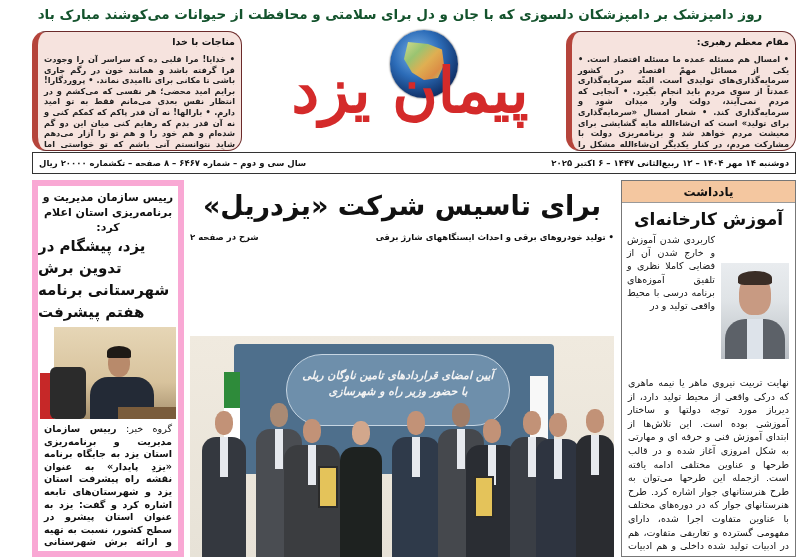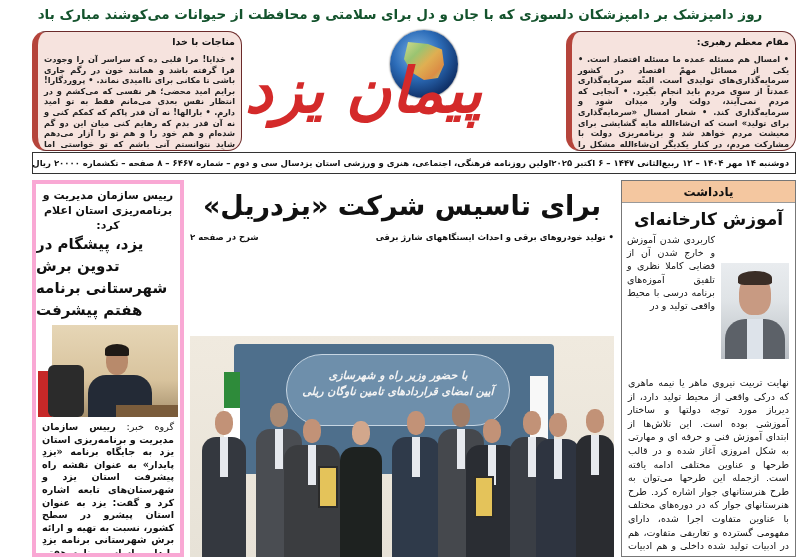--- a/index.html
+++ b/index.html
@@ -16,22 +16,22 @@
     .qbox-right { right: 4px; width: 230px; border-left: 6px solid #b5443b; }
     .qbox-left { left: 32px; width: 210px; border-left: 6px solid #b5443b; }
 
     .masthead { position: absolute; top: 28px; left: 245px; width: 330px; height: 124px; }
     .globe { position: absolute; left: 145px; top: 2px; width: 68px; height: 68px; border-radius: 50%;
       background: radial-gradient(circle at 40% 35%, #7fb6ea 0%, #2c6cb8 40%, #0f2f66 75%, #081a3a 100%);
       box-shadow: 0 0 2px #333; overflow: hidden; }
     .globe .land { position: absolute; left: 14px; top: 12px; width: 40px; height: 38px;
       background: linear-gradient(135deg, #d9e08a 0%, #9cc56b 30%, #e7b14c 55%, #e58f3f 80%, #b8d27a 100%);
       clip-path: polygon(10% 0, 60% 5%, 95% 20%, 100% 60%, 85% 95%, 50% 100%, 20% 80%, 0 45%); opacity: .95; }
-    .logo-text { position: absolute; left: 0; top: 8px; width: 330px; text-align: left;
-      font-family: "DejaVu Serif", serif; font-weight: bold; font-style: italic;
+    .logo-text { position: absolute; left: 0; top: 8px; width: 330px; text-align: center;
+      font-family: "DejaVu Serif", serif; font-weight: bold; 
       color: #d42a2a; font-size: 62px; line-height: 110px; letter-spacing: -2px; }
 
     .info-bar { position: absolute; top: 152px; left: 32px; width: 764px; height: 22px;
       border: 1px solid #333; display: flex; justify-content: space-between; align-items: center;
       padding: 0 6px; font-size: 8.5px; font-weight: bold; }
     .info-bar span { white-space: nowrap; }
 
     
     .editorial { position: absolute; top: 180px; right: 4px; width: 175px; height: 377px;
       border: 1px solid #777; overflow: hidden; }
@@ -49,21 +49,21 @@
     .editorial .photo .shirt { position: absolute; left: 26px; top: 56px; width: 16px; height: 40px;
       background: #dde3ea; }
     .editorial .side-text { position: absolute; right: 80px; top: 52px; width: 88px;
       font-size: 9.5px; line-height: 13.2px; text-align: justify; }
     .editorial .body-text { position: absolute; left: 6px; right: 6px; top: 165px;
       font-size: 9.5px; line-height: 13.6px; text-align: justify; margin-top: 30px; }
     .editorial .cont { font-weight: bold; }
 
     
     .leftcol { position: absolute; top: 180px; left: 32px; width: 152px; height: 377px;
-      border: 4px solid #f9a8d4; overflow: hidden; }
+      border: 6px solid #f9a8d4; overflow: hidden; }
     .leftcol .kicker { text-align: center; font-weight: bold; font-size: 11px; line-height: 15px; margin-top: 4px; }
     .leftcol .lhead { text-align: left; font-weight: bold; font-size: 15px; line-height: 22px; }
     .leftcol .lphoto { position: relative; margin: 4px 2px; height: 92px;
       background: linear-gradient(180deg, #e6d6b6 0%, #d8c39d 60%, #a58f6c 100%); overflow: hidden; }
     .lphoto .flag { position: absolute; left: 0; top: 0; width: 14px; height: 92px;
       background: linear-gradient(180deg, #fff 0%, #fff 50%, #c62828 50%); }
     .lphoto .chair { position: absolute; left: 10px; top: 40px; width: 36px; height: 52px; background: #2b2b2b; border-radius: 6px; }
     .lphoto .man-head { position: absolute; left: 68px; top: 22px; width: 22px; height: 28px; border-radius: 45%; background: #b88a6b; }
     .lphoto .man-hair { position: absolute; left: 67px; top: 19px; width: 24px; height: 12px; border-radius: 50% 50% 10% 10%; background: #1f1a16; }
     .lphoto .man-body { position: absolute; left: 50px; top: 50px; width: 64px; height: 42px; border-radius: 18px 18px 0 0; background: #232a36; }
@@ -113,21 +113,20 @@
     <div class="logo-text" data-name="newspaper-logo">پیمان یزد</div>
   </div>
 
   <div class="quote-box qbox-left" data-name="prayer-box">
     <div class="qtitle" data-name="prayer-title">مناجات با خدا</div>
     <div class="qbody" data-name="prayer-body">• خدایا! مرا قلبی ده که سراسر آن را وجودت فرا گرفته باشد و همانند خون در رگم جاری باشی تا مکانی برای ناامیدی نماند. • پروردگارا! برایم امید محضی؛ هر نفسی که می‌کشم و در انتظار نفس بعدی می‌مانم فقط به تو امید دارم. • بارالها! نه آن قدر پاکم که کمکم کنی و نه آن قدر بدم که رهایم کنی میان این دو گم شده‌ام و هم خود را و هم تو را آزار می‌دهم شاید نتوانستم آنی باشم که تو خواستی اما هرگز دوست ندارم آنی باشم که تو رهایم کنی.</div>
   </div>
 
   <div class="info-bar" data-name="issue-info-bar">
     <span data-name="issue-date">دوشنبه ۱۴ مهر ۱۴۰۴ – ۱۳ ربیع‌الثانی ۱۴۴۷ – ۶ اکتبر ۲۰۲۵</span>
-    <span data-name="newspaper-tagline">اولین روزنامه فرهنگی، اجتماعی، هنری و ورزشی استان یزد</span>
     <span data-name="issue-number">سال سی و دوم – شماره ۶۴۶۷ – ۸ صفحه – تکشماره ۲۰۰۰۰ ریال</span>
   </div>
 
   <div class="editorial" data-name="editorial-column">
     <div class="ehead" data-name="editorial-section-label">یادداشت</div>
     <div class="etitle" data-name="editorial-title">آموزش کارخانه‌ای</div>
     <div class="photo" data-name="author-photo">
       <div class="suit"></div>
         <div class="shirt"></div>
         <div class="head"></div>
@@ -143,22 +142,22 @@
   <div class="center" data-name="main-story">
     <div class="headline" data-name="main-headline-line2">برای تاسیس شرکت «یزدریل»</div>
     <div class="subrow" data-name="main-story-subrow">
       <span data-name="main-story-bullet">• تولید خودروهای برقی و احداث ایستگاههای شارژ برقی</span>
       <span data-name="main-story-continued-link">شرح در صفحه ۲</span>
     </div>
     <div class="mainphoto" data-name="main-story-photo">
       <div class="backdrop" data-name="ceremony-backdrop"></div>
       <div class="cloud" data-name="ceremony-banner-shape"></div>
       <div class="banner-text" data-name="ceremony-banner-text">
+        <div data-name="ceremony-banner-line1">آیین امضای قراردادهای تامین ناوگان ریلی</div>
         <div data-name="ceremony-banner-line2">با حضور وزیر راه و شهرسازی</div>
-        <div data-name="ceremony-banner-line1">آیین امضای قراردادهای تامین ناوگان ریلی</div>
       </div>
       <div class="flag-ir" data-name="iran-flag-icon"></div>
       <div class="flag-w" data-name="white-flag-icon"></div>
 
       <div class="person" style="left:12px;width:44px;height:120px;background:#34383f;" data-name="person">
           <div class="p-head"></div>
           <div class="p-shirt"></div>
         </div>
       <div class="person" style="left:66px;width:46px;height:128px;background:#4a4d52;" data-name="person">
           <div class="p-head" style="background:#a98a74"></div>

